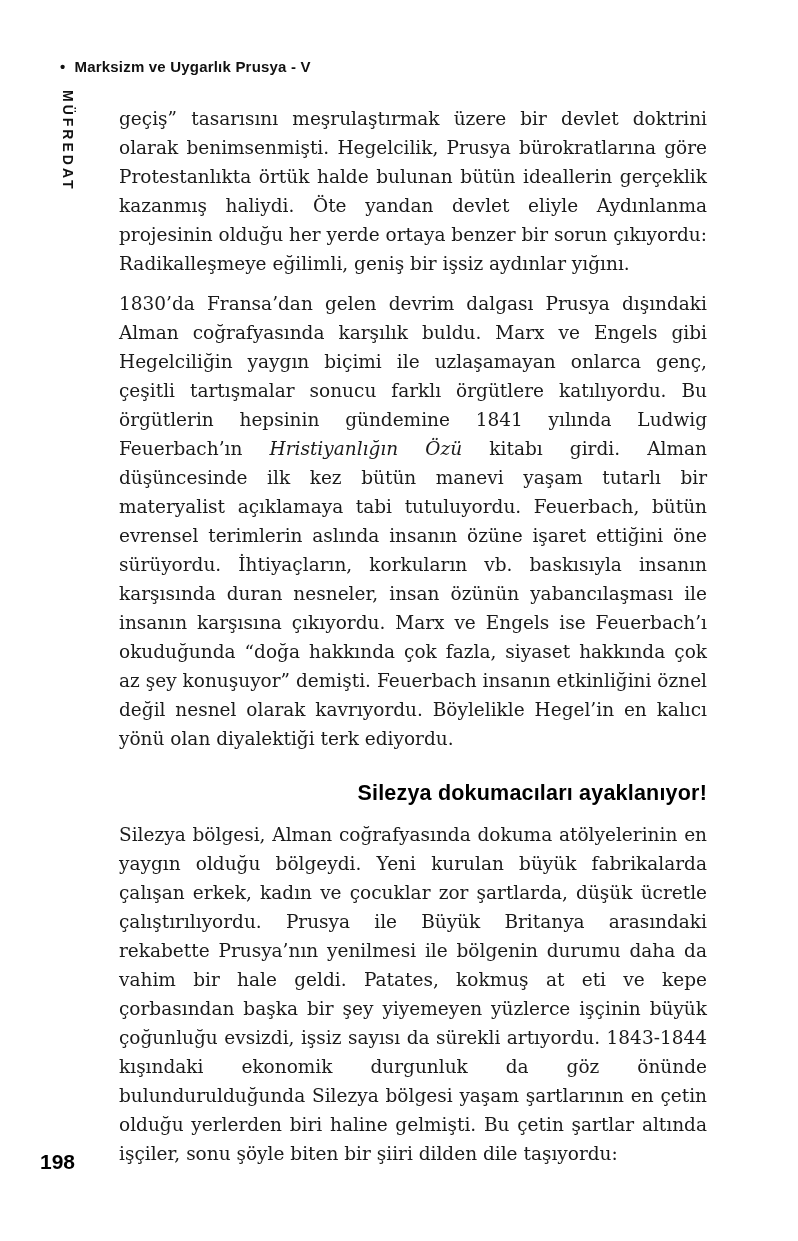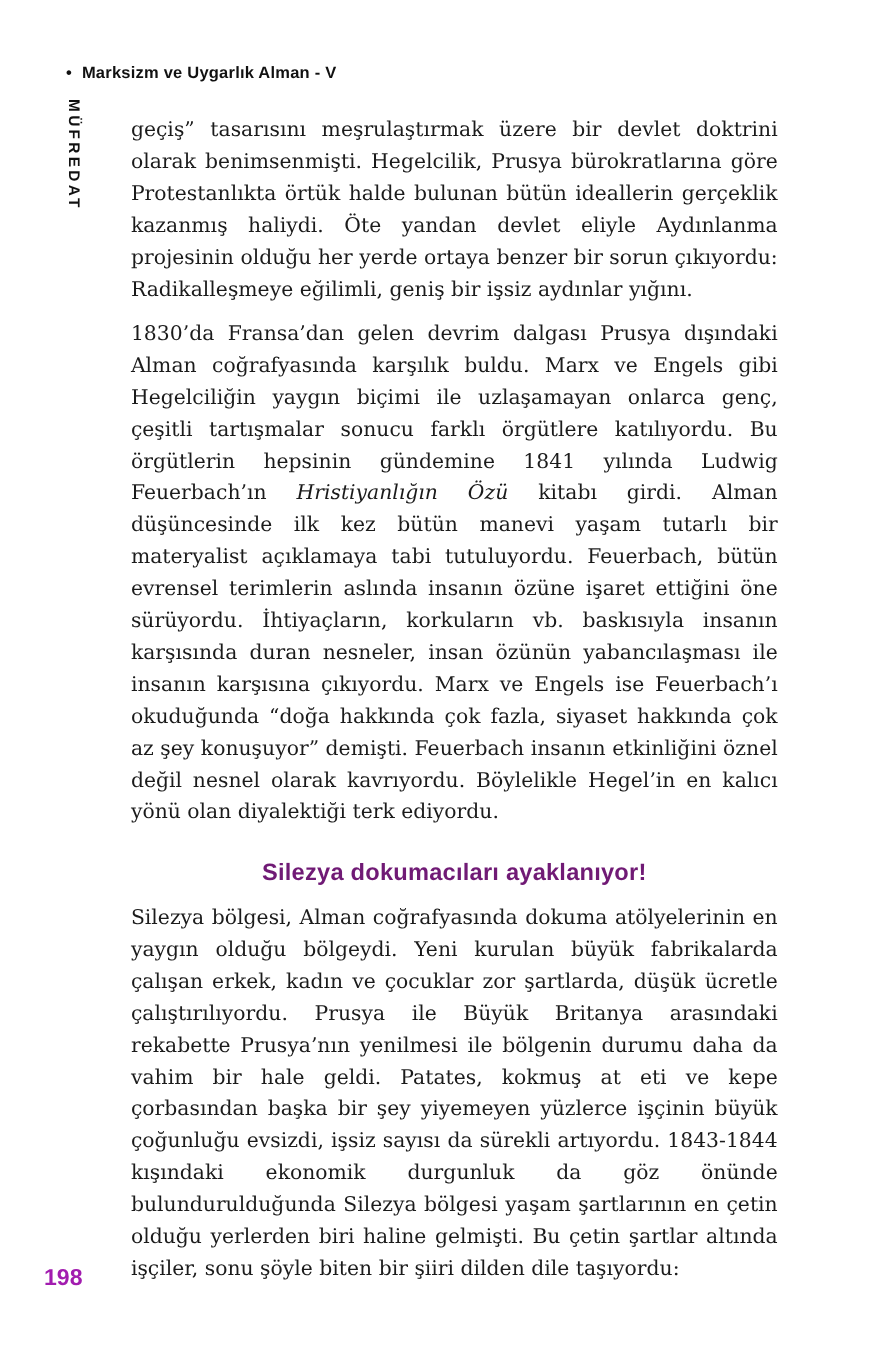--- a/index.html
+++ b/index.html
@@ -69,44 +69,44 @@
   }
   .para em {
     font-style: italic;
   }
   .section-heading {
     font-family: "Liberation Sans", "DejaVu Sans", sans-serif;
     font-weight: bold;
     font-size: 21.5px;
     line-height: 1.2;
     letter-spacing: 0.2px;
-    color: #701a75;
+    color: #000000;
     margin: 28px 0 13px 0;
-    text-align: center;
+    text-align: right;
   }
 
   
   .page-number {
     position: absolute;
     left: 40px;
     top: 1150px;
     font-family: "Liberation Sans", sans-serif;
     font-weight: bold;
     font-size: 21px;
-    color: #a21caf;
+    color: #000000;
   }
 </style>
 </head>
 <body>
 
 <div class="page">
 
   <header class="page-header">
     <span class="bullet">•</span>
-    <span class="header-title">Marksizm ve Uygarlık Alman - V</span>
+    <span class="header-title">Marksizm ve Uygarlık Prusya - V</span>
   </header>
 
   <div class="side-label">MÜFREDAT</div>
 
   <main class="body-text">
 
     <p class="para">geçiş” tasarısını meşrulaştırmak üzere bir devlet doktrini olarak benimsenmişti. Hegelcilik, Prusya bürokratlarına göre Protestanlıkta örtük halde bulunan bütün ideallerin gerçeklik kazanmış haliydi. Öte yandan devlet eliyle Aydınlanma projesinin olduğu her yerde ortaya benzer bir sorun çıkıyordu: Radikalleşmeye eğilimli, geniş bir işsiz aydınlar yığını.</p>
 
     <p class="para"><span>1830’da Fransa’dan gelen devrim dalgası Prusya dışındaki Alman coğrafyasında karşılık buldu. Marx ve Engels gibi Hegelciliğin yaygın biçimi ile uzlaşamayan onlarca genç, çeşitli tartışmalar sonucu farklı örgütlere katılıyordu. Bu örgütlerin hepsinin gündemine 1841 yılında Ludwig Feuerbach’ın </span><em>Hristiyanlığın Özü</em><span> kitabı girdi. Alman düşüncesinde ilk kez bütün manevi yaşam tutarlı bir materyalist açıklamaya tabi tutuluyordu. Feuerbach, bütün evrensel terimlerin aslında insanın özüne işaret ettiğini öne sürüyordu. İhtiyaçların, korkuların vb. baskısıyla insanın karşısında duran nesneler, insan özünün yabancılaşması ile insanın karşısına çıkıyordu. Marx ve Engels ise Feuerbach’ı okuduğunda “doğa hakkında çok fazla, siyaset hakkında çok az şey konuşuyor” demişti. Feuerbach insanın etkinliğini öznel değil nesnel olarak kavrıyordu. Böylelikle Hegel’in en kalıcı yönü olan diyalektiği terk ediyordu.</span></p>
 

